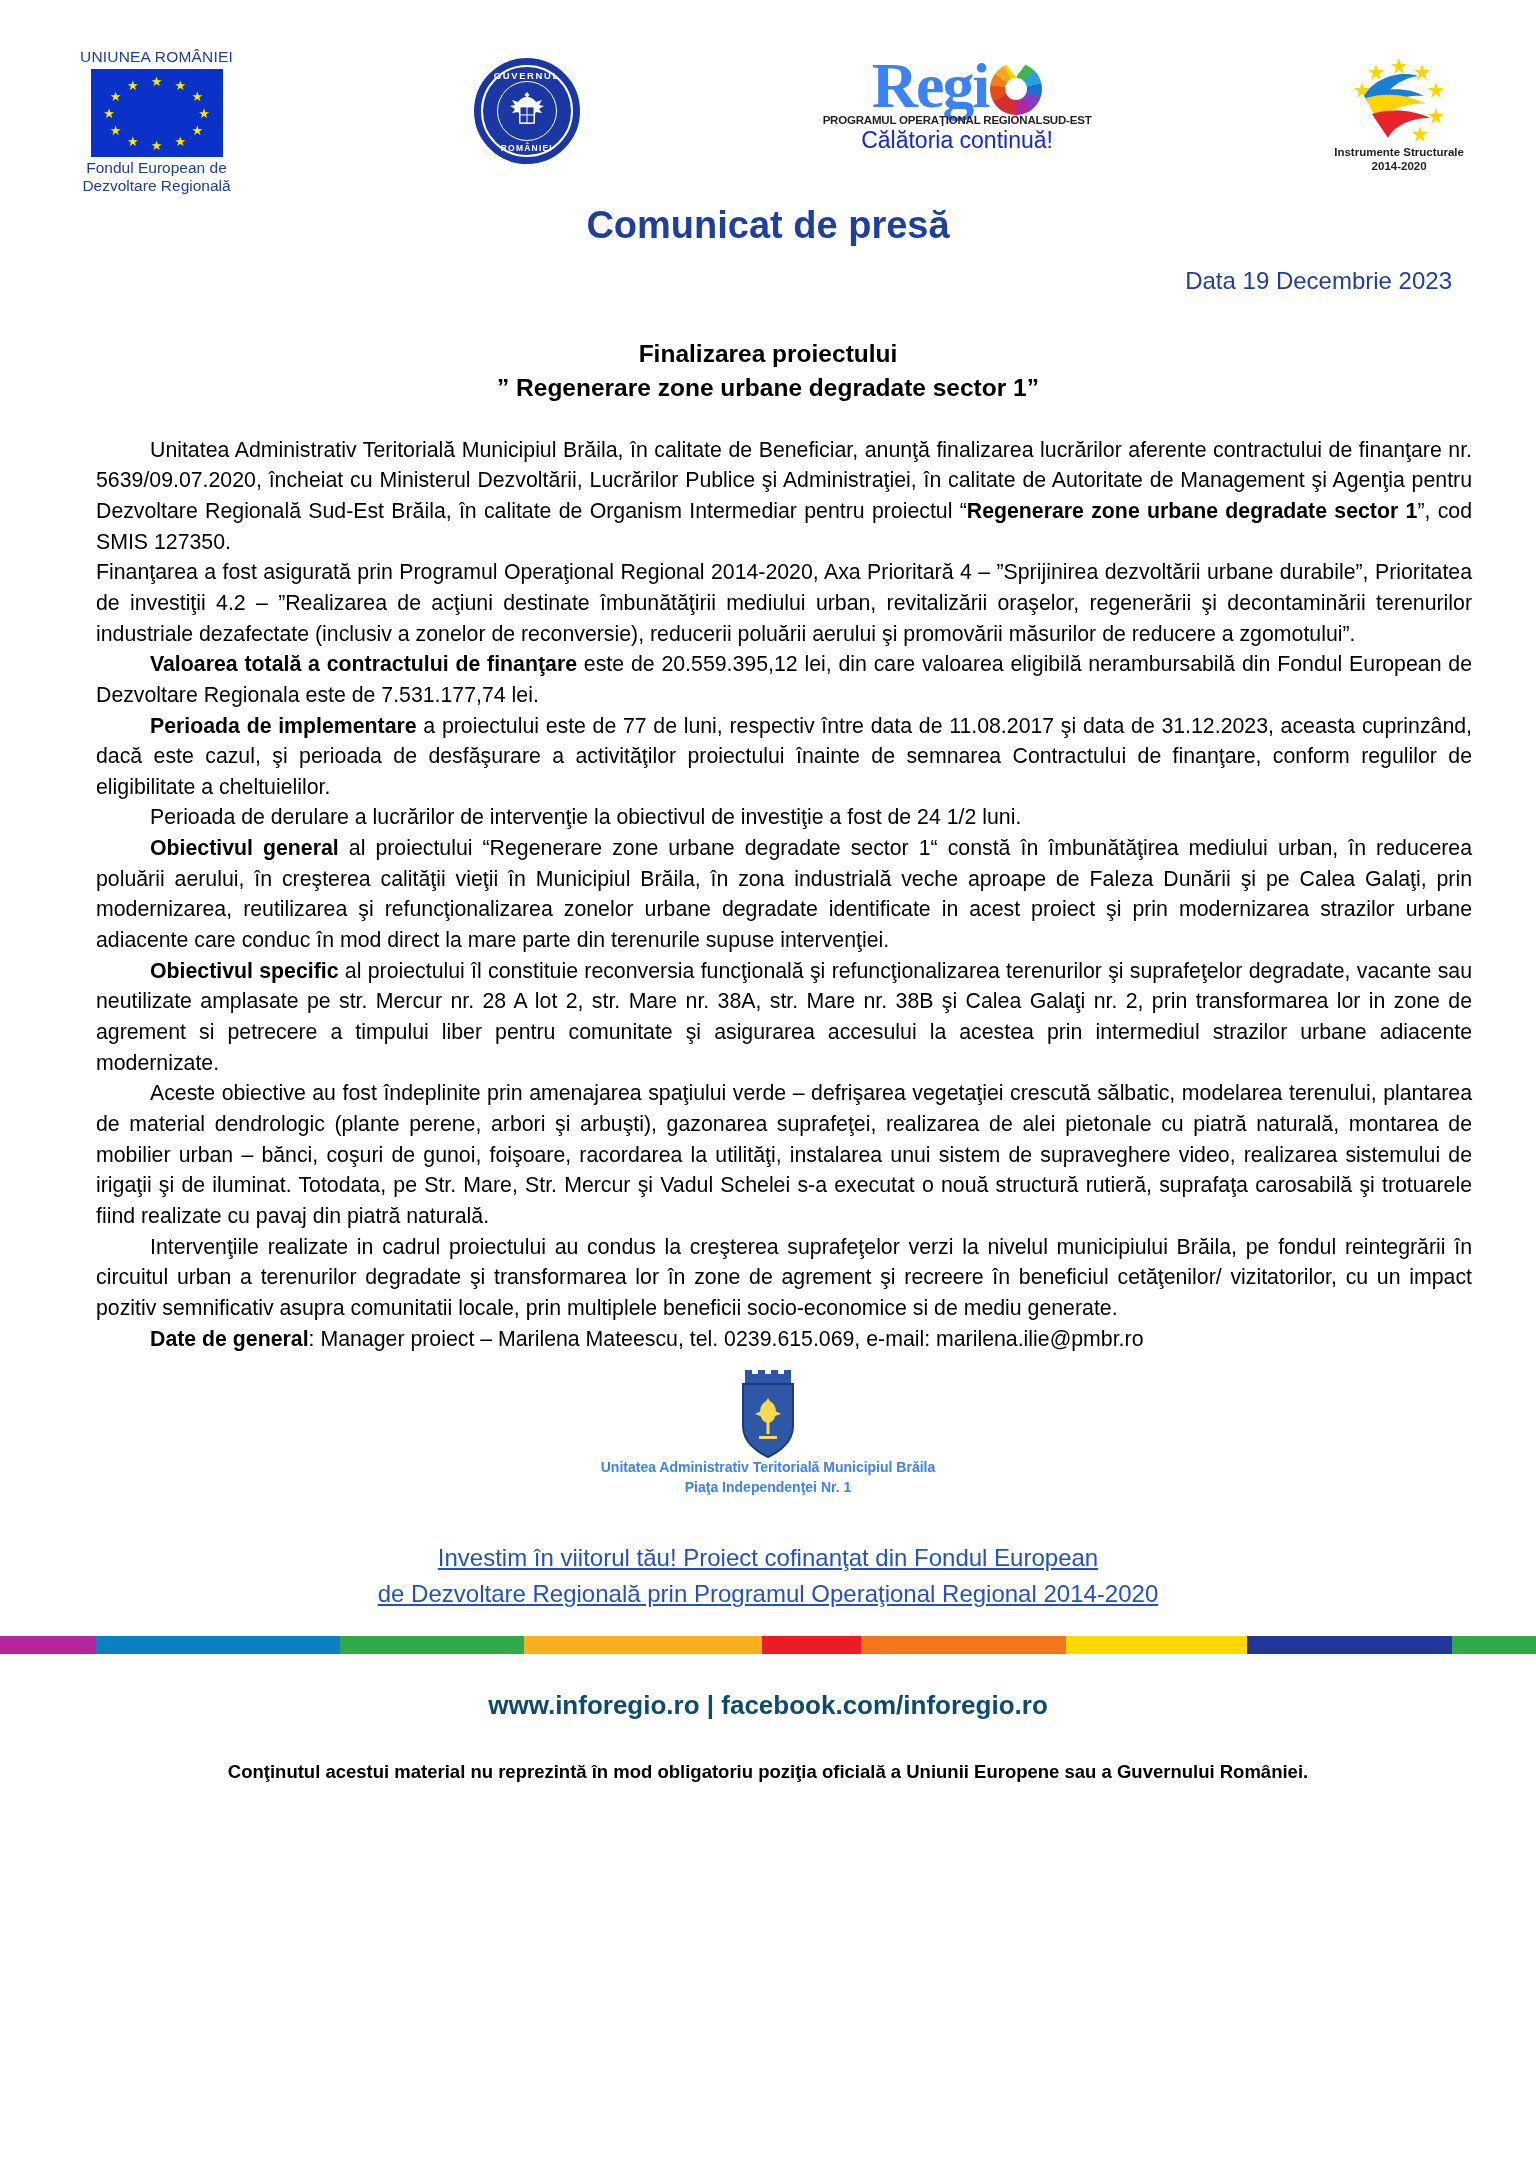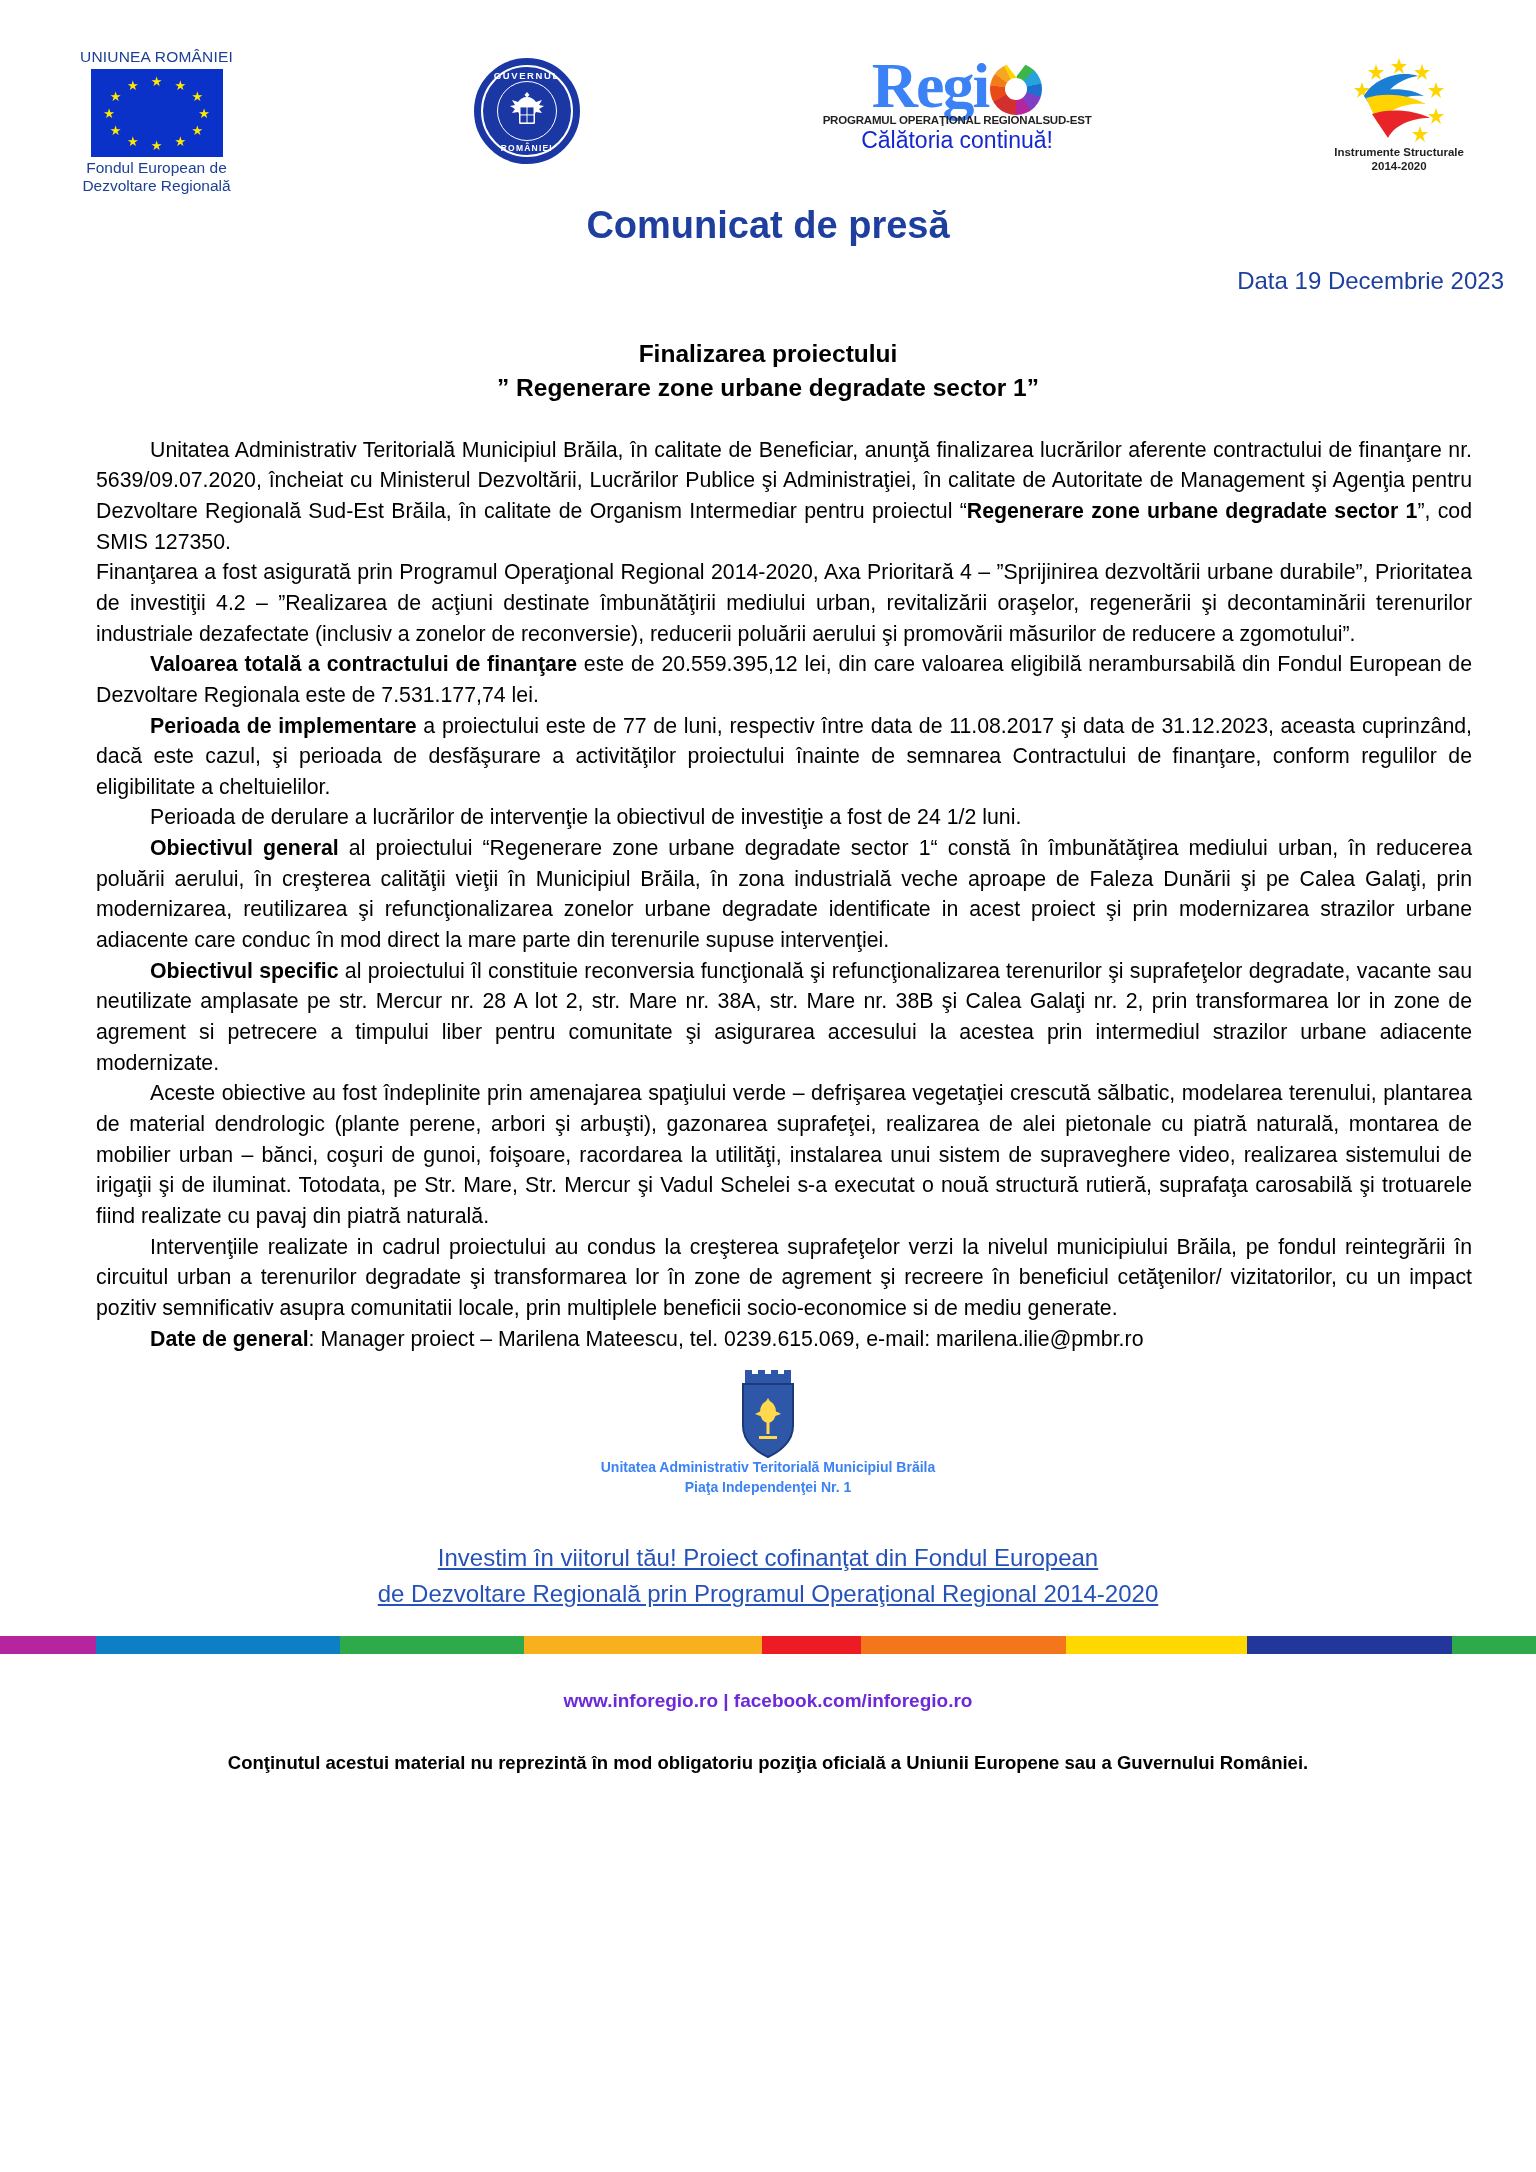--- a/index.html
+++ b/index.html
@@ -189,21 +189,21 @@
     text-align: center;
     font-size: 38px;
     font-weight: bold;
     color: #1f3f9e;
     margin-top: 14px;
   }
   .date-line {
     text-align: right;
     font-size: 24px;
     color: #1f3f9e;
-    padding-right: 32px;
+    padding-right: 84px;
     margin-top: 20px;
   }
   .project-title {
     text-align: center;
     font-weight: bold;
     font-size: 24.5px;
     color: #000;
     margin-top: 42px;
     line-height: 1.38;
   }
@@ -254,22 +254,22 @@
     display: flex;
     width: 100%;
     height: 18px;
     margin-top: 24px;
   }
   .color-bar span { display: block; height: 100%; }
 
   .web-line {
     text-align: center;
     font-weight: bold;
-    font-size: 19px;
-    color: #6d28d9;
+    font-size: 26px;
+    color: #0c4a6e;
     margin-top: 36px;
   }
   .disclaimer {
     text-align: center;
     font-weight: bold;
     font-size: 18.5px;
     color: #000;
     margin-top: 40px;
     padding: 0 80px;
   }

